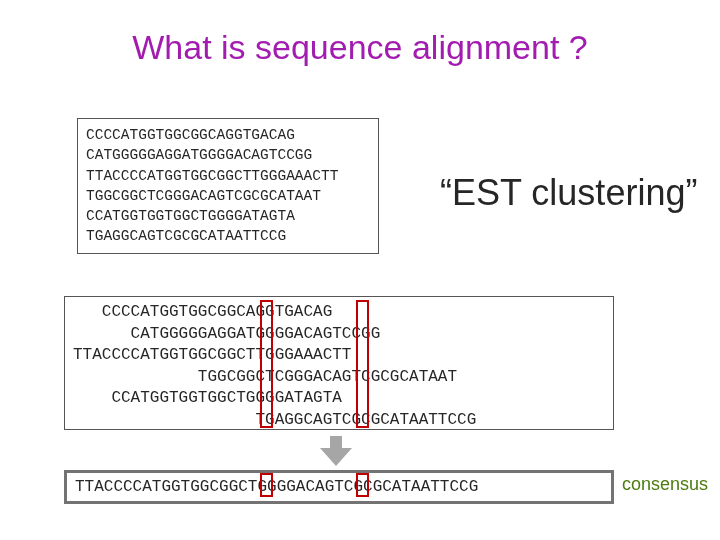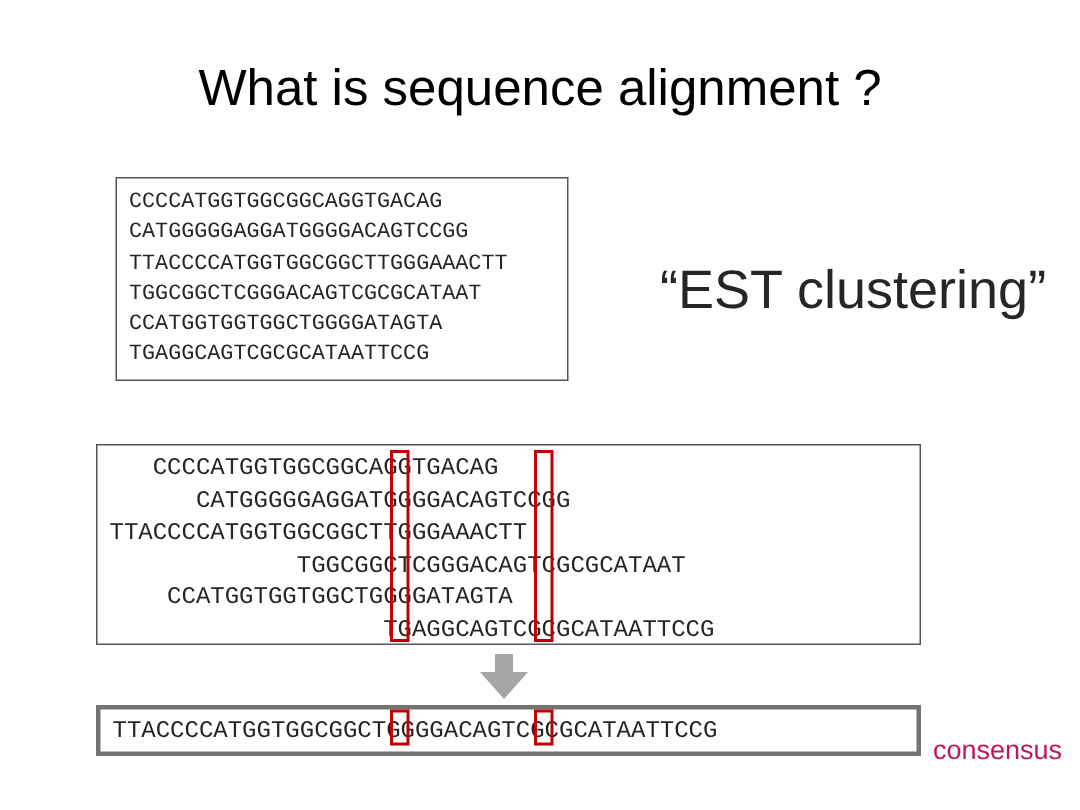--- a/index.html
+++ b/index.html
@@ -6,26 +6,26 @@
   body {
     width: 720px;
     height: 540px;
     background: #ffffff;
     font-family: Arial, Helvetica, sans-serif;
     overflow: hidden;
     position: relative;
   }
   .title {
     position: absolute;
-    top: 40px;
+    top: 28px;
     left: 0;
     right: 0;
     text-align: center;
     font-size: 34px;
-    color: #000000;
+    color: #a21caf;
     font-weight: normal;
   }
   .box1 {
     position: absolute;
     top: 118px;
     left: 77px;
     width: 302px;
     border: 1px solid #555;
     padding: 6px 8px;
     font-family: "Courier New", monospace;
@@ -106,22 +106,21 @@
     left: 356px;
     width: 13px;
     height: 24px;
     border: 2px solid #c00000;
   }
   .label-consensus {
     position: absolute;
     top: 474px;
     left: 622px;
     font-size: 18px;
-    color: #be185d;
-    margin-top: 16px;
+    color: #4d7c0f;
   }
 </style>
 </head>
 <body>
 
 <div class="title">What is sequence alignment ?</div>
 
 <div class="box1">
   <div>CCCCATGGTGGCGGCAGGTGACAG</div>
   <div>CATGGGGGAGGATGGGGACAGTCCGG</div>

